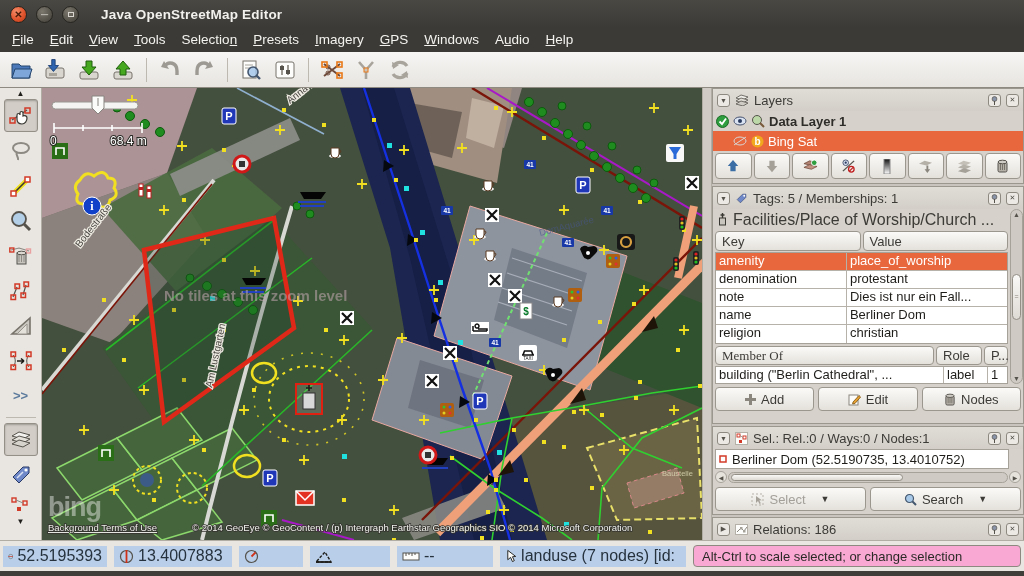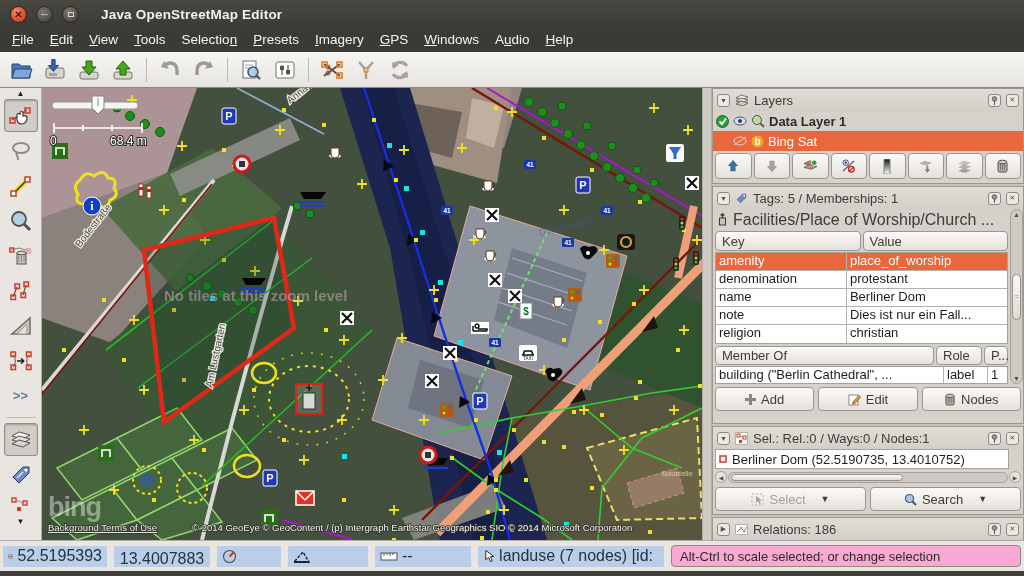--- a/index.html
+++ b/index.html
@@ -809,34 +809,34 @@
         <div class="ttable">
           <div class="trow sel">
               <div class="k">amenity</div>
               <div class="v">place_of_worship</div>
             </div>
           <div class="trow">
               <div class="k">denomination</div>
               <div class="v">protestant</div>
             </div>
           <div class="trow">
+              <div class="k">note</div>
+              <div class="v">Dies ist nur ein Fall...</div>
+            </div>
+          <div class="trow">
               <div class="k">name</div>
               <div class="v">Berliner Dom</div>
-            </div>
-          <div class="trow">
-              <div class="k">note</div>
-              <div class="v">Dies ist nur ein Fall...</div>
             </div>
           <div class="trow">
               <div class="k">religion</div>
               <div class="v">christian</div>
             </div>
         </div>
         <div class="memhead">
-          <div class="gtkbtn" style="flex:1;">Member Of</div>
+          <div class="gtkbtn" style="flex:1;font-family:Liberation Serif, serif;">Member Of</div>
           <div class="gtkbtn" style="width:46px;">Role</div>
           <div class="gtkbtn" style="width:24px;">P...</div>
         </div>
         <div class="memrow">
           <div class="m">building ("Berlin Cathedral", ...</div>
           <div class="r">label</div>
           <div class="p">1</div>
         </div>
         <div class="vscroll">
           <span class="scrtri">▲</span>
@@ -948,21 +948,21 @@
   </div>
 
   <div class="statusbar">
     <div class="sfield" style="width:104px;">
       <svg width="15" height="15" viewBox="0 0 15 15">
           <circle cx="7.5" cy="7.5" r="6" fill="none" stroke="#55524C" stroke-width="1.2"></circle>
           <line x1="1" y1="7.5" x2="14" y2="7.5" stroke="#D03018" stroke-width="1.8"></line>
         </svg>
       <span>52.5195393</span>
     </div>
-    <div class="sfield" style="width:96px;flex-direction:column;">
+    <div class="sfield" style="width:118px;">
       <svg width="15" height="15" viewBox="0 0 15 15">
           <circle cx="7.5" cy="7.5" r="6" fill="none" stroke="#55524C" stroke-width="1.2"></circle>
           <line x1="7.5" y1="1" x2="7.5" y2="14" stroke="#D03018" stroke-width="1.8"></line>
         </svg>
       <span>13.4007883</span>
     </div>
     <div class="sfield" style="width:64px;">
       <svg width="15" height="15" viewBox="0 0 15 15">
           <circle cx="7.5" cy="7.5" r="6" fill="none" stroke="#55524C" stroke-width="1.2"></circle>
           <line x1="7.5" y1="7.5" x2="11.5" y2="3.5" stroke="#D03018" stroke-width="1.8"></line>

